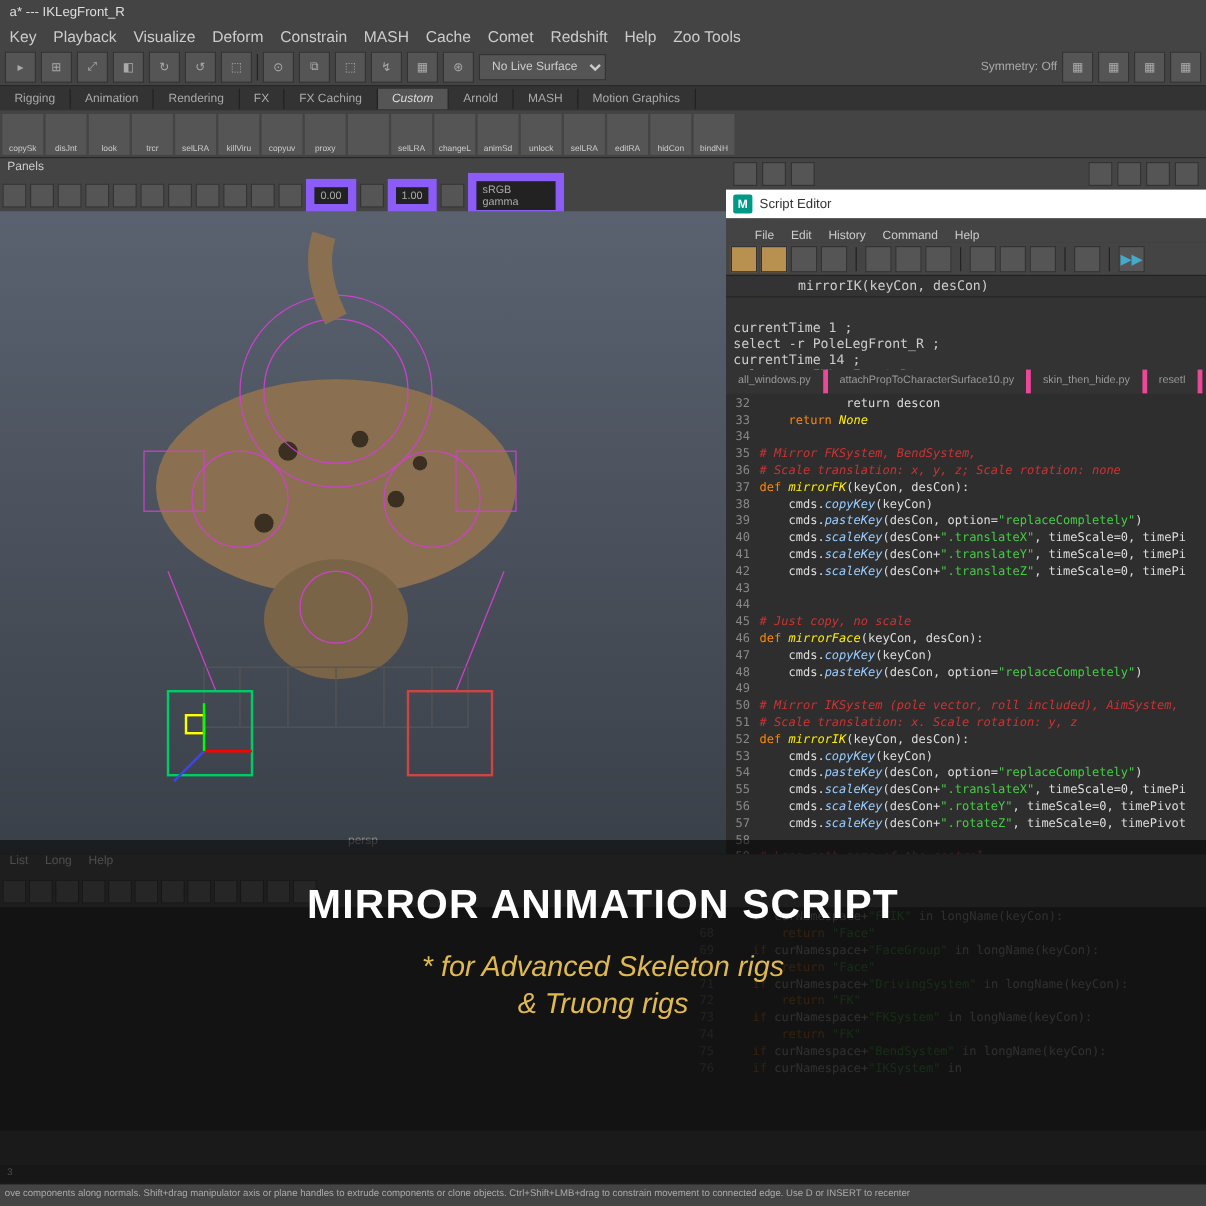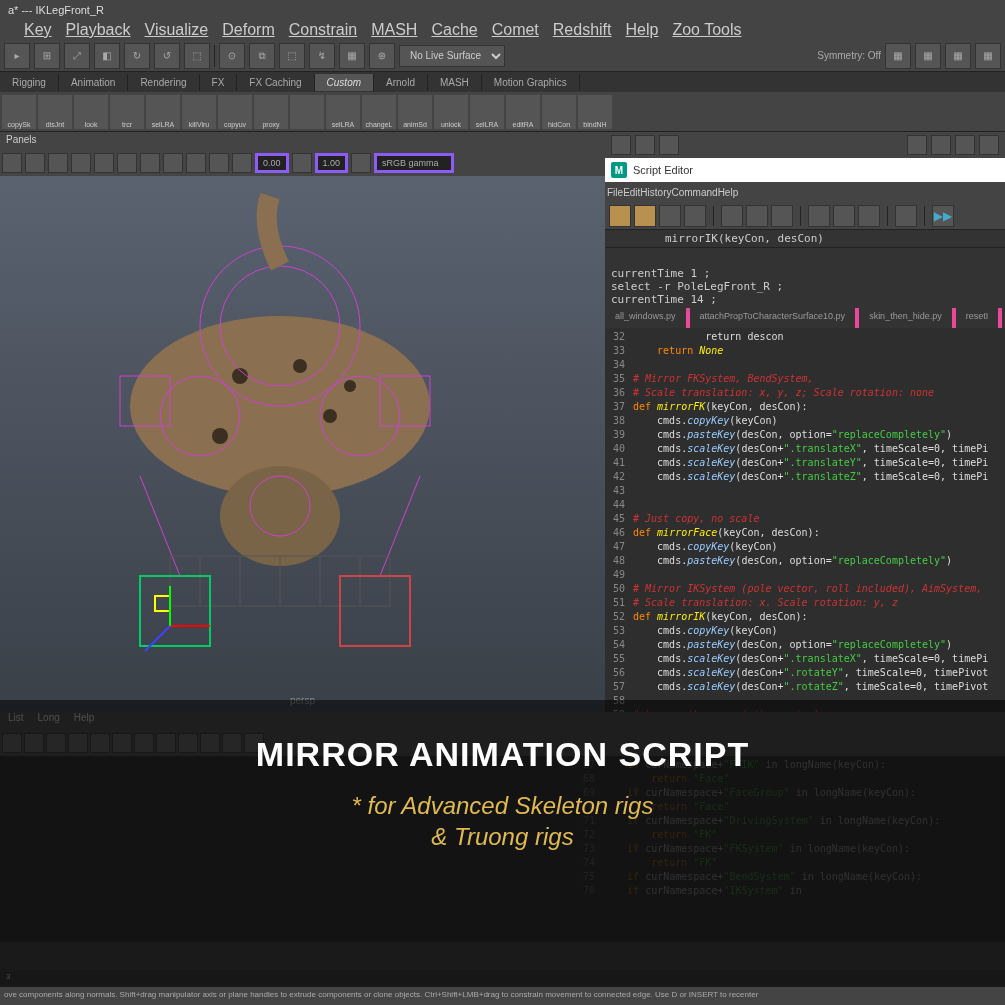--- a/index.html
+++ b/index.html
@@ -18,26 +18,25 @@
   color: #ddd;
   font-size: 11px;
   padding: 3px 8px;
   display: flex;
   align-items: center;
 }
 .menu-bar {
   height: 20px;
   background: #444;
   color: #ccc;
-  font-size: 16px;
+  font-size: 13px;
   display: flex;
   align-items: center;
   gap: 14px;
-  padding: 0 24px;
-  text-decoration: underline;
+  padding: 0 8px;
 }
 .menu-bar span { cursor: pointer; }
 .toolbar {
   height: 32px;
   background: #444;
   display: flex;
   align-items: center;
   gap: 4px;
   padding: 2px 4px;
   border-bottom: 1px solid #222;
@@ -128,21 +127,21 @@
   width: 20px;
   height: 20px;
   background: #555;
   border: 1px solid #333;
 }
 .vp-val {
   background: #222;
   color: #aaa;
   font-size: 9px;
   padding: 2px 5px;
-  border: 3px solid #8b5cf6;
+  border: 7px solid #8b5cf6;
 }
 .viewport {
   flex: 1;
   background: linear-gradient(#5a6270, #3a4048);
   position: relative;
   overflow: hidden;
 }
 .persp-label {
   position: absolute;
   bottom: 6px;
@@ -186,22 +185,23 @@
   align-items: center;
   justify-content: center;
   color: #fff;
   font-size: 10px;
   font-weight: bold;
 }
 .script-menu {
   height: 20px;
   background: #444;
   display: flex;
-  align-items: center;
-  padding: 0 2px;
+  align-items: flex-end;
+  gap: 14px;
+  padding: 0 24px;
   font-size: 10px;
   color: #ccc;
 }
 .script-toolbar {
   height: 28px;
   background: #444;
   display: flex;
   align-items: center;
   gap: 3px;
   padding: 2px 4px;

